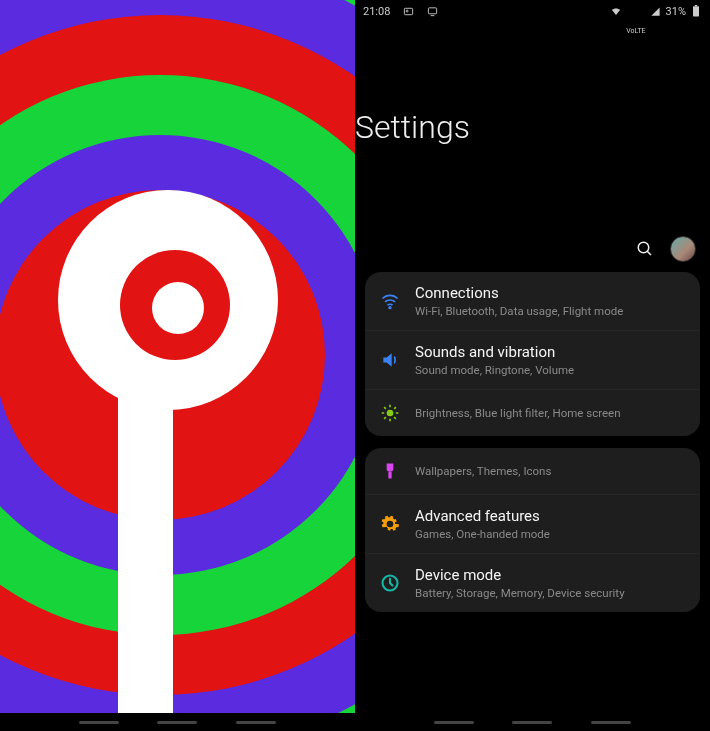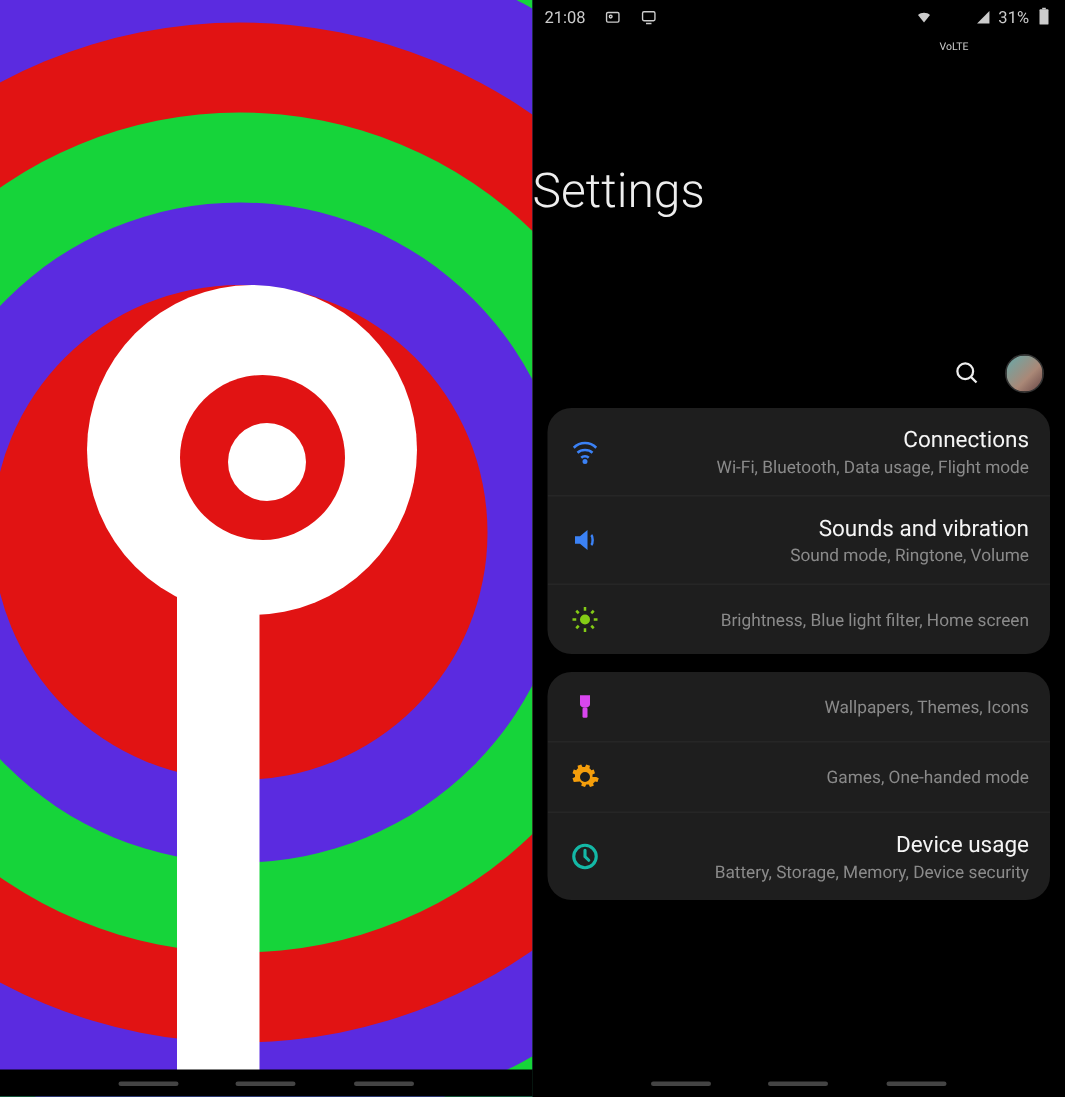--- a/index.html
+++ b/index.html
@@ -92,21 +92,21 @@
     gap: 14px;
     cursor: pointer;
     border-bottom: 1px solid rgba(255,255,255,0.04);
   }
   .item:last-child { border-bottom: none; }
   .item-icon {
     width: 22px; height: 22px;
     display:flex;align-items:center;justify-content:center;
     flex-shrink:0;
   }
-  .item-text { flex:1; min-width:0;text-align:right; }
+  .item-text { flex:1; min-width:0; }
   .item-title {
     color: #f5f5f5;
     font-size: 15px;
     font-weight: 400;
     margin-bottom: 2px;
   }
   .item-sub {
     color: #8a8a8a;
     font-size: 11.5px;
     white-space: nowrap;
@@ -276,32 +276,33 @@
           <div class="item-sub">Wallpapers, Themes, Icons</div>
         </div>
       </div>
       <div class="item">
         <span class="item-icon">
           <svg width="20" height="20" viewBox="0 0 24 24" fill="#f59e0b">
               <path d="M12 8a4 4 0 100 8 4 4 0 000-8zm9 4l2 1-1 3-2-.5c-.4.6-.9 1.1-1.5 1.5l.5 2-3 1-1-2h-2l-1 2-3-1 .5-2c-.6-.4-1.1-.9-1.5-1.5L3 16l-1-3 2-1v-2l-2-1 1-3 2 .5c.4-.6.9-1.1 1.5-1.5L6 3l3-1 1 2h2l1-2 3 1-.5 2c.6.4 1.1.9 1.5 1.5l2-.5 1 3-2 1v2z"></path>
             </svg>
         </span>
         <div class="item-text">
+          <div class="item-title">Advanced features</div>
           <div class="item-sub">Games, One-handed mode</div>
         </div>
       </div>
       <div class="item">
         <span class="item-icon">
           <svg width="20" height="20" viewBox="0 0 24 24" fill="none" stroke="#14b8a6" stroke-width="2.5">
               <circle cx="12" cy="12" r="9"></circle>
               <path d="M12 7v5l3 3" stroke-linecap="round"></path>
             </svg>
         </span>
         <div class="item-text">
-          <div class="item-title">Device usage</div>
+          <div class="item-title">Device mode</div>
           <div class="item-sub">Battery, Storage, Memory, Device security</div>
         </div>
       </div>
     </div>
 
   </div>
 
   <div class="nav-bar">
     <div class="pill"></div>
     <div class="pill"></div>

